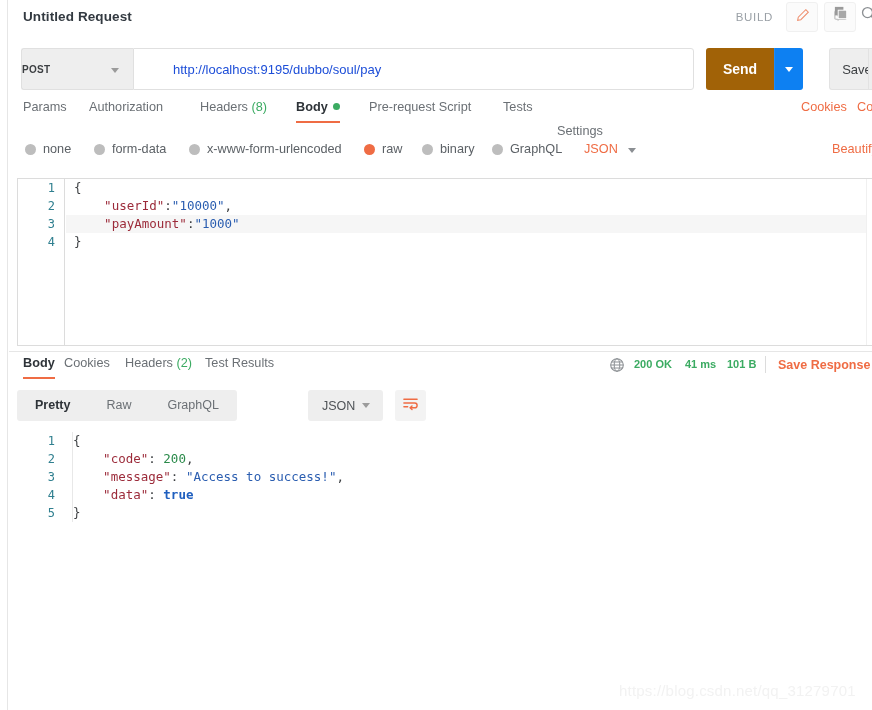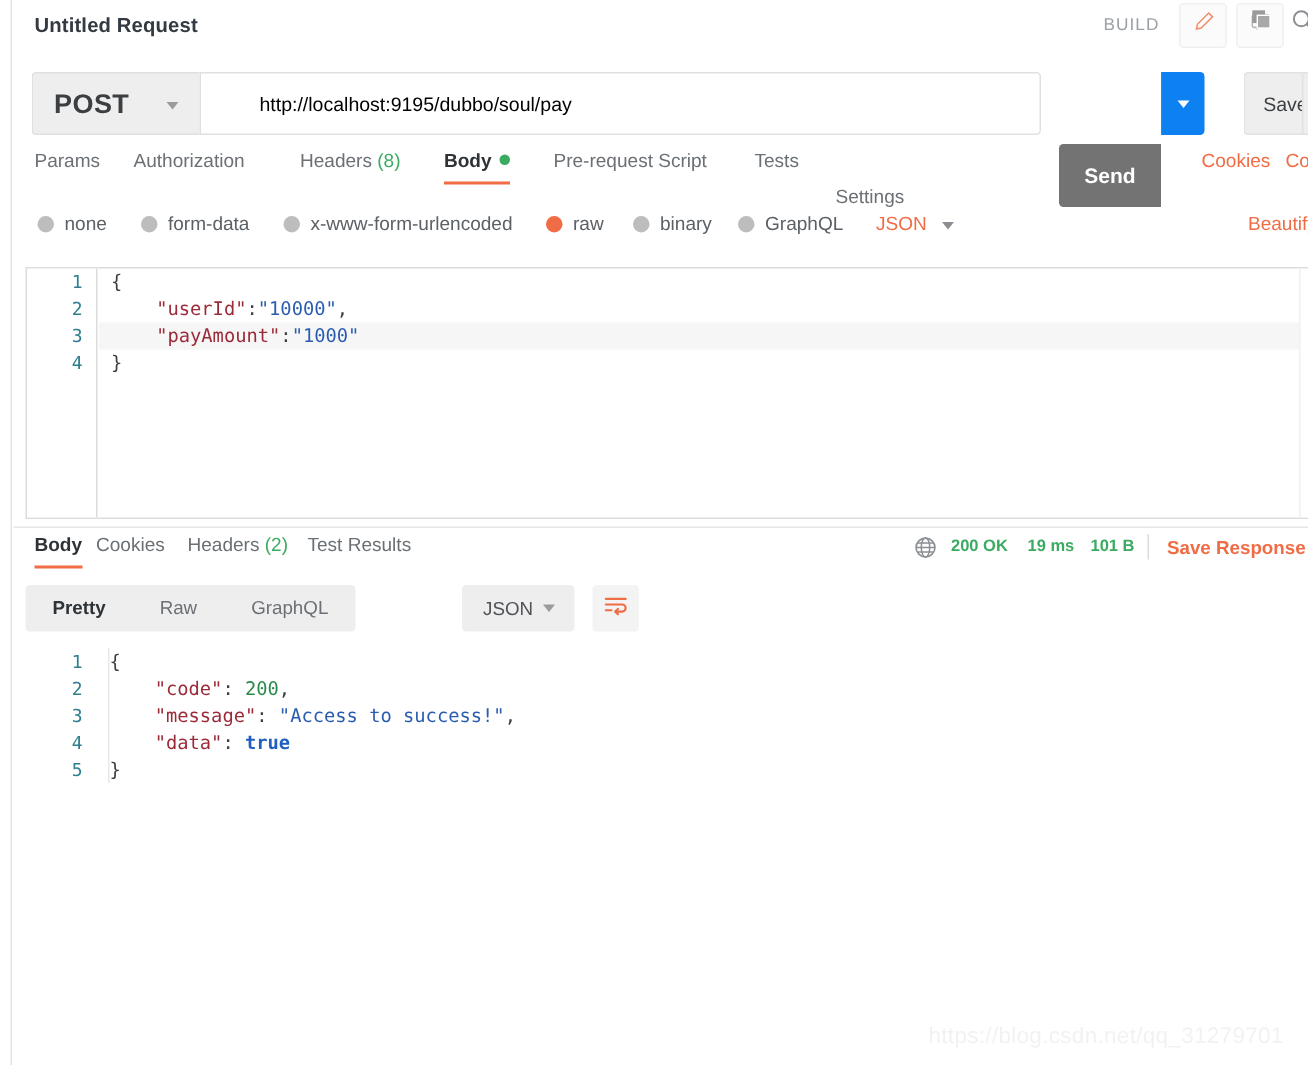--- a/index.html
+++ b/index.html
@@ -54,49 +54,48 @@
   .method-box {
     position: absolute; left: 12px; top: 3px;
     width: 112px; height: 42px;
     background: #eeeeee;
     border: 1px solid #e0e0e0;
     border-right: none;
     border-radius: 3px 0 0 3px;
     display: flex; align-items: center;
   }
   .method-text {
-    margin-left: 14px;
-    font-size: 18px; color: #3c3f42; font-weight: bold; letter-spacing: .3px;
+    margin-left: 0;
+    font-size: 10px; color: #3c3f42; font-weight: bold; letter-spacing: .3px;
   }
   .caret {
     width: 0; height: 0;
     border-left: 4.5px solid transparent;
     border-right: 4.5px solid transparent;
     border-top: 5px solid #9b9b9b;
   }
   .method-caret { position: absolute; right: 14px; top: 19px; }
   .url-box {
     position: absolute; left: 124px; top: 3px; width: 561px; height: 42px;
     background: #ffffff;
     border: 1px solid #e0e0e0;
     border-radius: 0 3px 3px 0;
     display: flex; align-items: center;
   }
   .url-text {
     margin-left: 15px;
-    font-size: 13px; color: #000000; padding-left: 24px;
+    font-size: 13px; color: #1d4ed8; padding-left: 24px;
   }
   .send-btn {
     position: absolute; left: 697px; top: 3px; width: 68px; height: 42px;
-    background: #737373;
+    background: #a16207;
     border-radius: 3px 0 0 3px;
     display: flex; align-items: center; justify-content: center;
     color: #fff; font-size: 14px; font-weight: bold;
     cursor: pointer;
-    margin-top: 48px;
   }
   .send-caret-btn {
     position: absolute; left: 765px; top: 3px; width: 29px; height: 42px;
     background: #0d80f2;
     border-left: 1px solid #1f8bf5;
     border-radius: 0 3px 3px 0;
     display: flex; align-items: center; justify-content: center;
     cursor: pointer;
   }
   .caret-white {
@@ -404,21 +403,21 @@
     </div>
 
   <div class="globe">
     <svg width="16" height="16" viewBox="0 0 16 16">
       <circle cx="8" cy="8" r="6.3" fill="none" stroke="#8b8f93" stroke-width="1.1"></circle>
       <ellipse cx="8" cy="8" rx="2.8" ry="6.3" fill="none" stroke="#8b8f93" stroke-width="1"></ellipse>
       <path d="M1.8 8h12.4M2.8 5h10.4M2.8 11h10.4" stroke="#8b8f93" stroke-width="1"></path>
     </svg>
   </div>
   <div class="stat" id="statStatus" style="left: 634px;">200 OK</div>
-  <div class="stat" id="statTime" style="left: 685px;">19 ms</div>
+  <div class="stat" id="statTime" style="left: 685px;">41 ms</div>
   <div class="stat" id="statSize" style="left: 727px;">101 B</div>
   <div class="stat-sep"></div>
   <div class="save-resp">Save Response</div>
 
   <div class="resp-toolbar">
     <div class="seg" id="respViews">
         <div class="item active">Pretty</div>
         <div class="item">Raw</div>
         <div class="item">GraphQL</div>
       </div>

